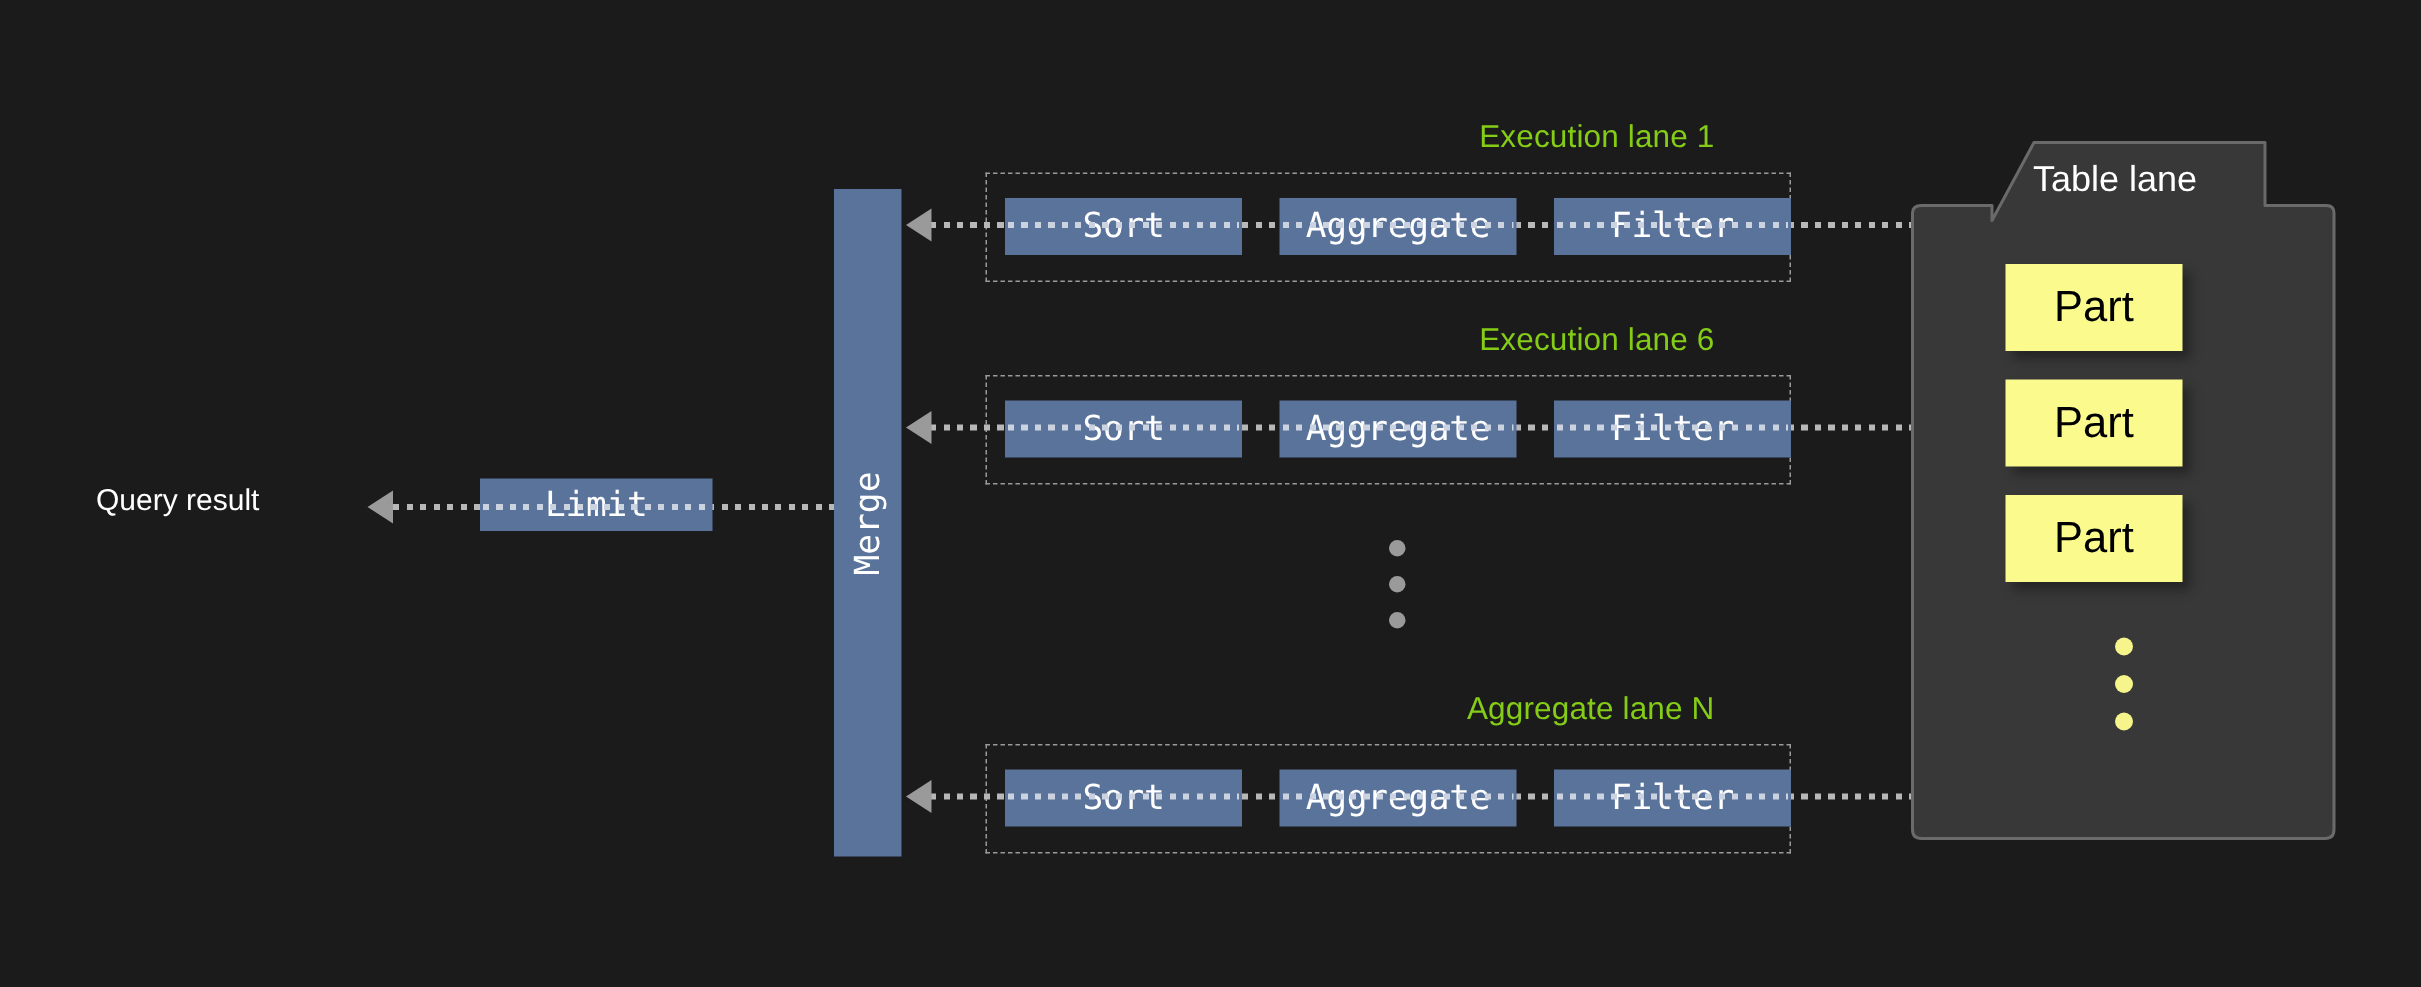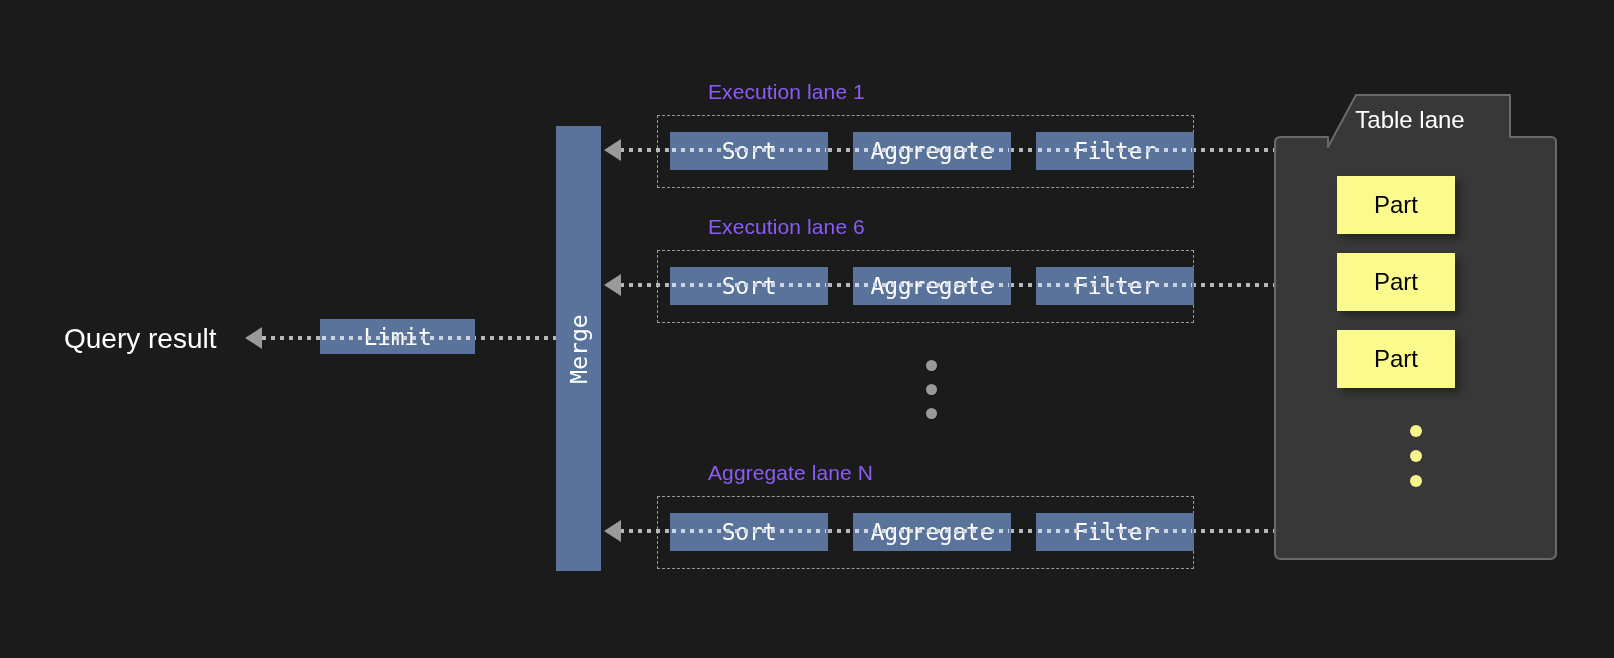--- a/index.html
+++ b/index.html
@@ -12,33 +12,33 @@
     width: 1614px;
     height: 658px;
     background: #1b1b1b;
     overflow: hidden;
     font-family: "Liberation Sans", sans-serif;
   }
 
   
   .lane-label {
     position: absolute;
-    color: #8b5cf6;
+    color: #84cc16;
     font-size: 21px;
     font-family: "Liberation Sans", sans-serif;
     white-space: nowrap;
-    text-align: left;
+    text-align: right;
     letter-spacing: 0.1px;
   }
   .query-result-label {
     position: absolute;
     left: 64px;
     top: 323px;
     color: #ffffff;
-    font-size: 28px;
+    font-size: 20px;
     font-family: "Liberation Sans", sans-serif;
     white-space: nowrap;
   }
 
   
   .op-box {
     position: absolute;
     background: #5a739b;
     color: #ffffff;
     font-family: "DejaVu Sans Mono", monospace;
@@ -139,21 +139,21 @@
     white-space: nowrap;
   }
   .part-box {
     position: absolute;
     left: 1337px;
     width: 118px;
     height: 58px;
     background: #fbfa8d;
     color: #000000;
     font-family: "Liberation Sans", sans-serif;
-    font-size: 24px;
+    font-size: 29px;
     display: flex;
     align-items: center;
     justify-content: center;
     z-index: 6;
     box-shadow: 5px 5px 7px rgba(0,0,0,0.35);
   }
 </style>
 </head>
 <body>
 

